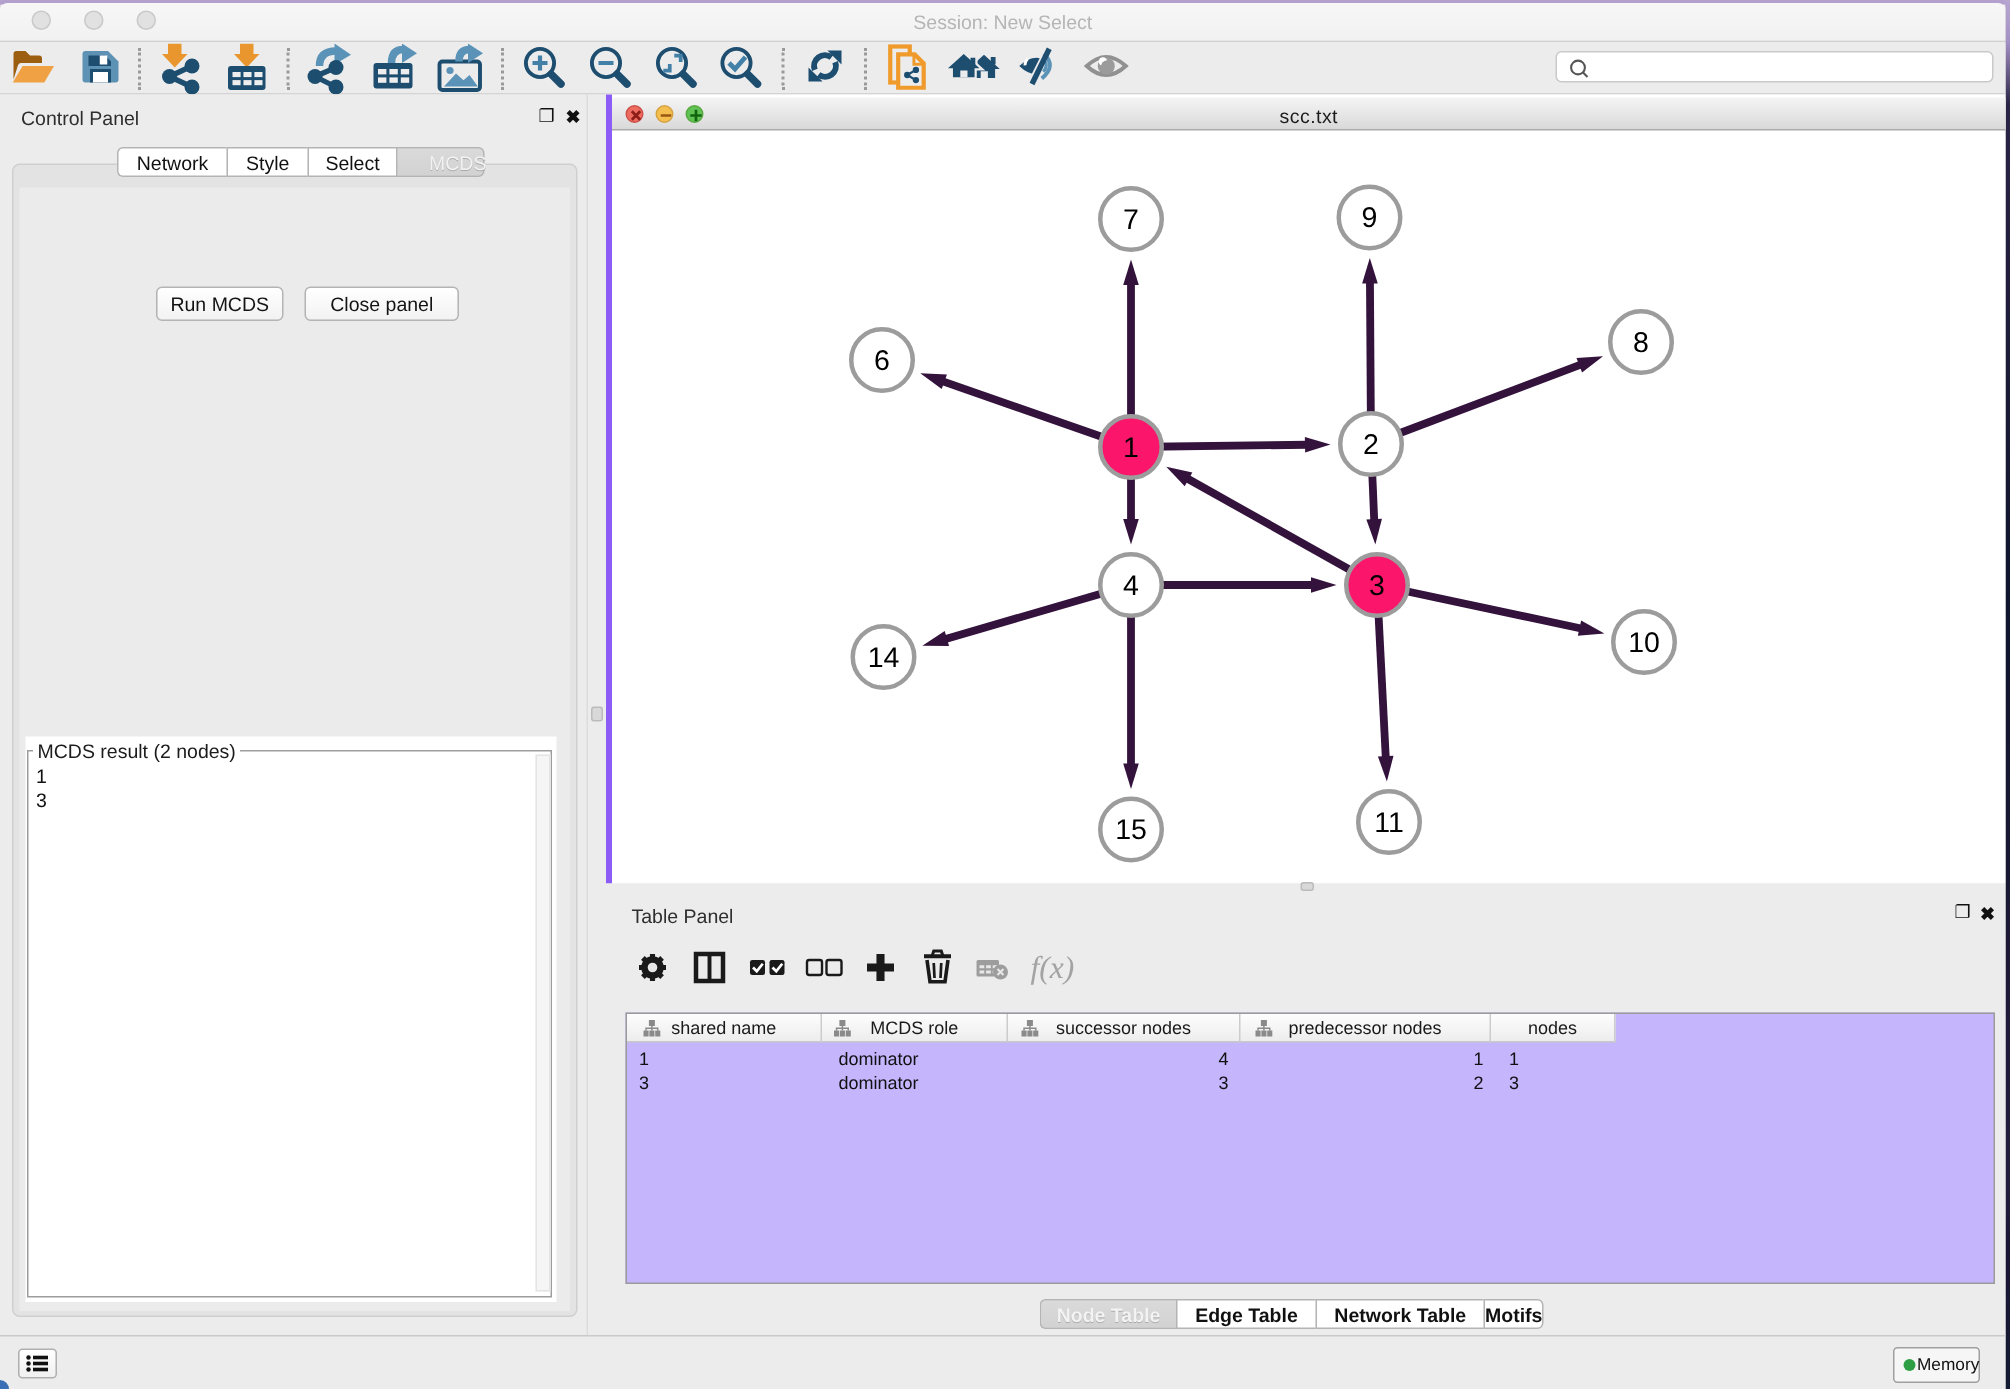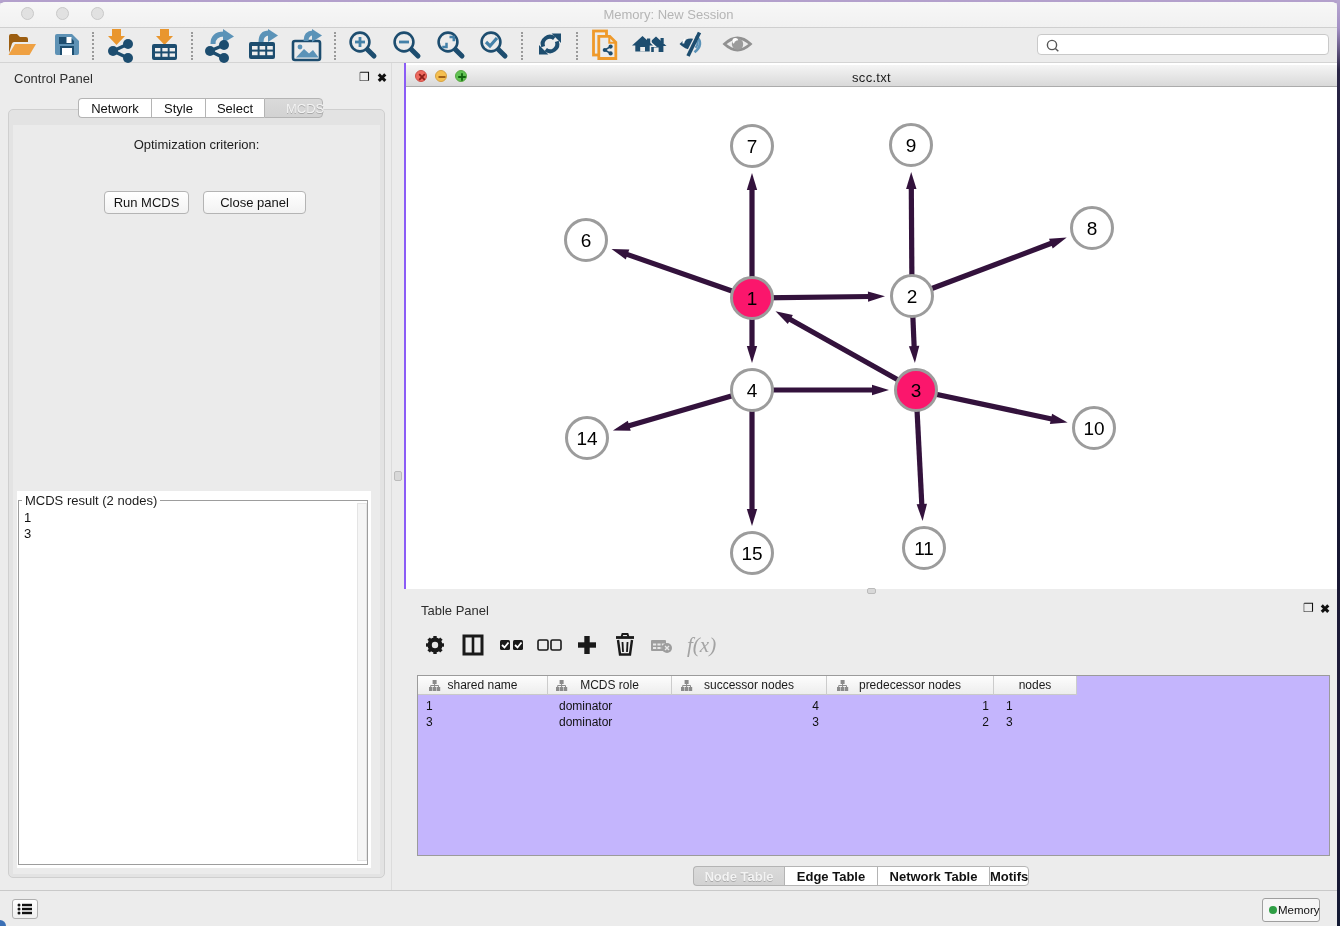--- a/index.html
+++ b/index.html
@@ -48,21 +48,21 @@
 #mcdslegend { position:absolute; left:5px; top:2px; background:#fff; font-size:13px;
   color:#1c1c1c; padding:0 3px; }
 #mcdstext { position:absolute; left:3px; top:19px; font-size:13px; color:#111; line-height:16px; padding:0 4px; }
 #mcdssb { position:absolute; right:4px; top:12px; width:10px; height:358px; background:#f5f5f5; border:1px solid #e4e4e4;}
 
 #vsplit { position:absolute; left:392px; top:63px; width:12px; height:827px; background:#ececec; }
 #vgrip { position:absolute; left:2px; top:408px; width:8px; height:10px; background:#d8d8d8;
   border:1px solid #bbb; border-radius:2px; }
 
 #netview { position:absolute; left:404px; top:63px; width:933px; height:526px; background:#fff;
-  border-left:2px solid #8b5cf6; }
+  border-left:4px solid #8b5cf6; }
 #net-tbar { position:absolute; left:0; top:2px; width:100%; height:22px;
   background:linear-gradient(#f5f5f5,#d9d9d9); border-bottom:1px solid #ababab; }
 #net-title { position:absolute; width:100%; top:5px; text-align:center; font-size:13px; font-weight:normal; color:#1c1c1c; letter-spacing:0.3px; }
 .traffic { position:absolute; top:5px; width:12px; height:12px; border-radius:50%; }
 .traffic svg { display:block; }
 
 #hsplit { position:absolute; left:404px; top:589px; width:933px; height:8px; background:#ececec; }
 #hgrip { position:absolute; left:463px; top:-1px; width:9px; height:6px; background:#d8d8d8;
   border:1px solid #bbb; border-radius:2px; }
 
@@ -92,21 +92,21 @@
 #memdot { position:absolute; left:6px; top:7px; width:8px; height:8px; border-radius:50%; background:#2e9e44; }
 </style>
 </head>
 <body>
 <div id="win">
   <div id="purpletop"></div>
   <div id="titlebar">
     <div class="tl-dot" style="left:21px"></div>
     <div class="tl-dot" style="left:56px"></div>
     <div class="tl-dot" style="left:91px"></div>
-    <div id="ttext">Memory: New Session</div>
+    <div id="ttext">Session: New Select</div>
   </div>
   <div id="toolbar">
     <div class="tsep" style="left:92px"></div>
     <div class="tsep" style="left:191px"></div>
     <div class="tsep" style="left:334px"></div>
     <div class="tsep" style="left:521px"></div>
     <div class="tsep" style="left:576px"></div>
     <svg id="tbicons" width="780" height="34" style="position:absolute;left:0;top:0">
 
       <path d="M9 24 L9 7 Q9 5 11 5 L17 5 L20 8 L26 8 Q28 8 28 10 L28 13 L14 13 Q12.5 13 12 14.5 L9 24 Z" fill="#9c5e11"></path>
@@ -268,21 +268,20 @@
       <div class="winbtns" style="left:377px; font-weight:bold">✖</div>
     </div>
     <div id="cp-tabs">
       <div class="cptab" style="width:73px">Network</div>
       <div class="cptab" style="width:54px">Style</div>
       <div class="cptab" style="width:59px">Select</div>
       <div class="cptab sel" style="width:59px">MCDS</div>
     </div>
     <div id="cp-pane">
       <div id="cp-inner">
-        <div id="optlabel">Optimization criterion:</div>
         <div class="btn" style="left:91px;width:85px">Run MCDS</div>
         <div class="btn" style="left:190px;width:103px">Close panel</div>
         <div id="mcdsbox">
           <div id="mcdsborder"></div>
           <div id="mcdslegend">MCDS result (2 nodes)</div>
           <div id="mcdstext">1<br>3</div>
           <div id="mcdssb"></div>
         </div>
       </div>
     </div>

